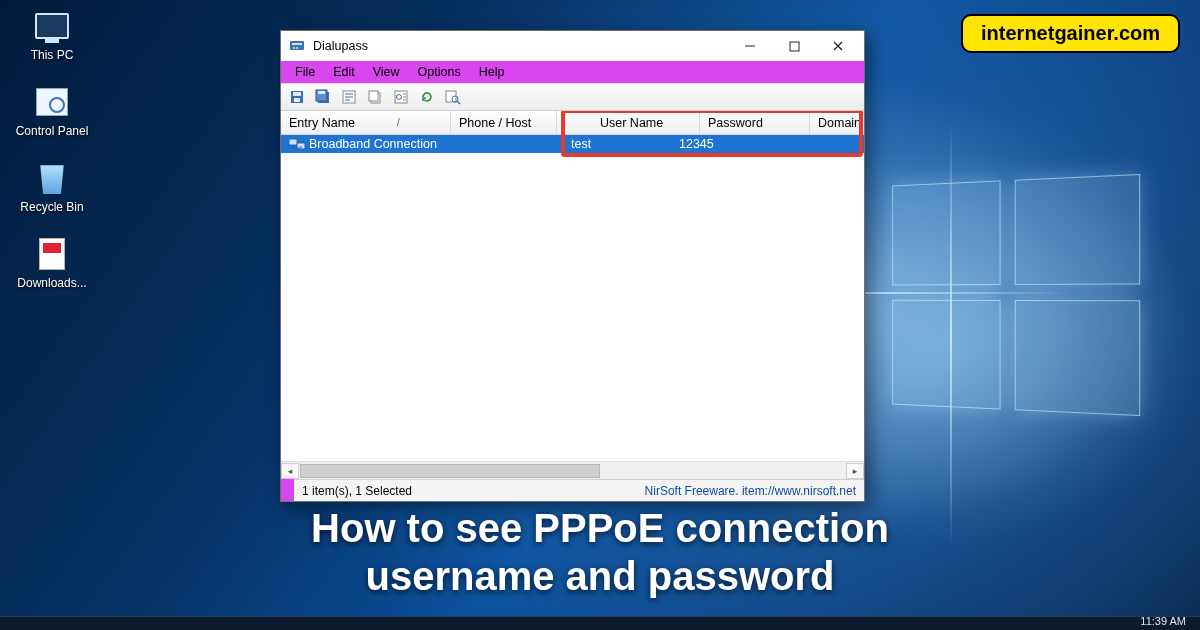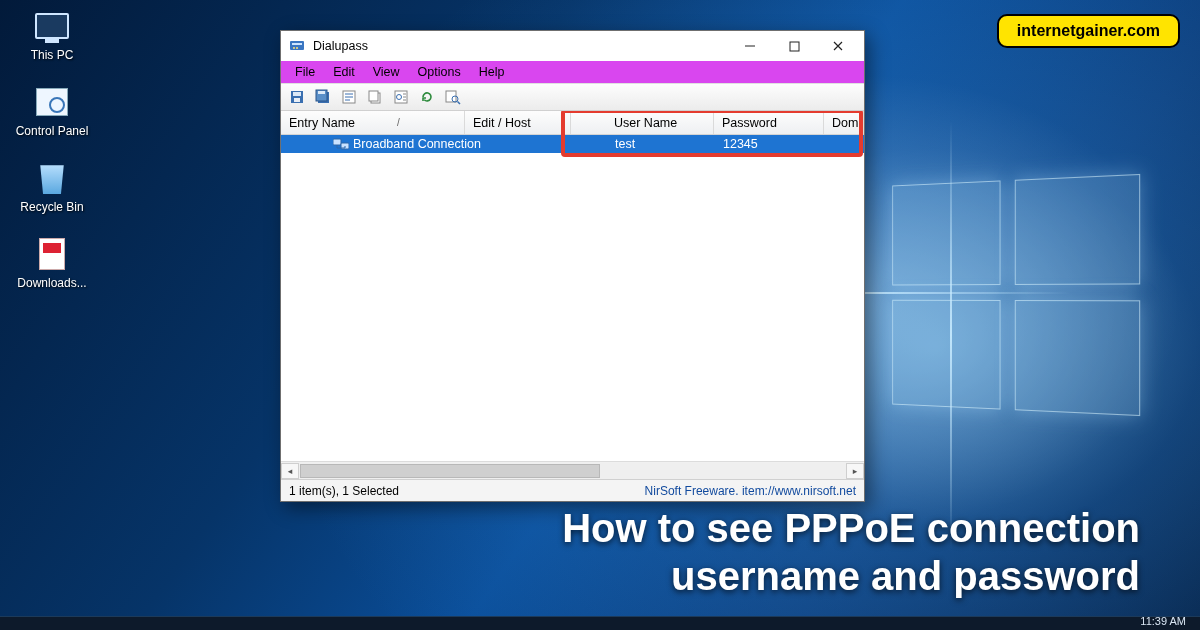--- a/index.html
+++ b/index.html
@@ -53,27 +53,27 @@
   .bin-glyph::before { content:""; position:absolute; left:2px; top:-5px; width:24px; height:6px; background:#8cc4ef; border-radius:2px; }
   .cp-glyph { width:32px; height:28px; background:#eef6ff; border:1px solid #8ab; position:relative; }
   .cp-glyph::after { content:""; position:absolute; right:2px; bottom:2px; width:12px; height:12px; border:2px solid #3a76b8; border-radius:50%; }
   .pdf-glyph { width:26px; height:32px; background:#fff; position:relative; border:1px solid #caa; }
   .pdf-glyph::before { content:""; position:absolute; left:3px; top:4px; width:18px; height:10px; background:#d23; }
 
   
   .watermark {
     position:absolute; right:20px; top:14px;
     background:#ffe400; color:#000; font-weight:700;
-    font-size:16px; padding:6px 18px; border:2px solid #000; border-radius:10px;
+    font-size:20px; padding:6px 18px; border:2px solid #000; border-radius:10px;
   }
 
   
   .caption {
     position:absolute; left:0; right:0; bottom:30px;
-    text-align:right; color:#fff; font-size:40px; font-weight:600;
+    text-align:center; color:#fff; font-size:40px; font-weight:600;
     text-shadow: 0 2px 6px rgba(0,0,0,0.7); line-height:1.2;
     padding: 0 60px;
   }
 
   
   .taskbar { position:absolute; left:0; right:0; bottom:0; height:14px; background:#0d1a2b; border-top:1px solid #1c3a5a; }
   .taskbar .clock { position:absolute; right:14px; top:-2px; color:#d9e6f4; font-size:11px; }
 
   
   .app {
@@ -91,48 +91,48 @@
   .menubar { height:22px; display:flex; align-items:center; padding:0 6px; font-size:12.5px; gap:2px; }
   .menubar .menu { padding:2px 8px; cursor:pointer; }
 
   .toolbar { height:28px; border-top:1px solid #e0e0e0; border-bottom:1px solid #d0d0d0;
              background:linear-gradient(#fdfdfd,#ececec); display:flex; align-items:center; padding:0 4px; gap:2px; }
   .toolbar .tbtn { width:24px; height:22px; display:flex; align-items:center; justify-content:center; cursor:pointer; border:1px solid transparent; }
 
   .list-area { flex:1; display:flex; flex-direction:column; position:relative; overflow:hidden; }
   .cols { height:24px; display:flex; background:linear-gradient(#fdfdfd,#eef0f2); border-bottom:1px solid #d4d4d4; font-size:12.5px; }
   .col { display:flex; align-items:center; padding:0 8px; border-right:1px solid #dadada; white-space:nowrap; overflow:hidden; cursor:pointer; }
-  .col.c-entry { width:184px;gap:32px; } .col.c-entry .slash { margin-left:10px; font-size:10px; color:#666; }
+  .col.c-entry { width:170px;gap:32px; } .col.c-entry .slash { margin-left:10px; font-size:10px; color:#666; }
   .col.c-phone { width:106px; }
   .col.c-user  { width:108px;margin-left:35px; }
   .col.c-pass  { width:110px; }
   .col.c-domain{ flex:1; }
 
   .rows { position:relative; flex:1; background:#fff; }
-  .row { height:18px; display:flex; align-items:center; font-size:12.5px;padding-left:44px; }
+  .row { height:18px; display:flex; align-items:center; font-size:12.5px; }
   .row.selected { background:#1e74d2; color:#fff; }
   .cell { padding:0 8px; white-space:nowrap; overflow:hidden; }
   .cell.c-entry { width:176px; display:flex; align-items:center; gap:4px; }
   .cell.c-phone { width:106px; }
   .cell.c-user  { width:108px; }
   .cell.c-pass  { width:110px; }
   .cell.c-domain{ flex:1; }
   .row-icon { width:16px; height:14px; flex:0 0 16px; }
 
   .highlight-box {
     position:absolute; border:4px solid #e43b2e; border-radius:4px;
     pointer-events:none;
   }
 
   .hscroll { height:18px; background:#f0f0f0; border-top:1px solid #dcdcdc; display:flex; align-items:center; }
   .hscroll .arrow { width:18px; height:16px; background:#f7f7f7; border:1px solid #cfcfcf; display:flex; align-items:center; justify-content:center; font-size:9px; color:#555; cursor:pointer; }
   .hscroll .track { flex:1; height:16px; background:#efefef; position:relative; }
   .hscroll .thumb { position:absolute; left:0; top:0; height:14px; width:300px; margin:1px; background:#cfcfcf; border:1px solid #b8b8b8; cursor:pointer; }
 
-  .statusbar { height:22px; border-top:1px solid #d0d0d0; background:#f4f4f4; display:flex; align-items:center; font-size:12px; padding:0 8px; }
+  .statusbar { height:22px; border-top:1px solid #d0d0d0; background:#f4f4f4; display:flex; align-items:center; font-size:12px; padding:0 8px;margin-left:13px; }
   .statusbar .left { flex:1; }
   .statusbar .right { color:#114a9e; }
   .statusbar .right a { color:#114a9e; text-decoration:none; }
 </style>
 </head>
 <body>
 
 <div class="wallpaper">
   <div class="win-logo">
     <div class="pane tl"></div>
@@ -253,21 +253,21 @@
         </svg>
     </div>
   </div>
 
   <div class="list-area">
     <div class="cols">
       <div class="col c-entry">
         <span>Entry Name</span>
         <span class="slash">/</span>
       </div>
-      <div class="col c-phone">Edit / Host</div>
+      <div class="col c-phone">Phone / Host</div>
       <div class="col c-user">User Name</div>
       <div class="col c-pass">Password</div>
       <div class="col c-domain">Domain</div>
     </div>
     <div class="rows">
       <div class="row selected">
         <div class="cell c-entry">
           <svg class="row-icon" viewBox="0 0 16 14">
             <rect x="0" y="2" width="8" height="6" rx="1" fill="#c9e2ff" stroke="#2d66a8"></rect>
             <rect x="8" y="6" width="8" height="6" rx="1" fill="#c9e2ff" stroke="#2d66a8"></rect>

